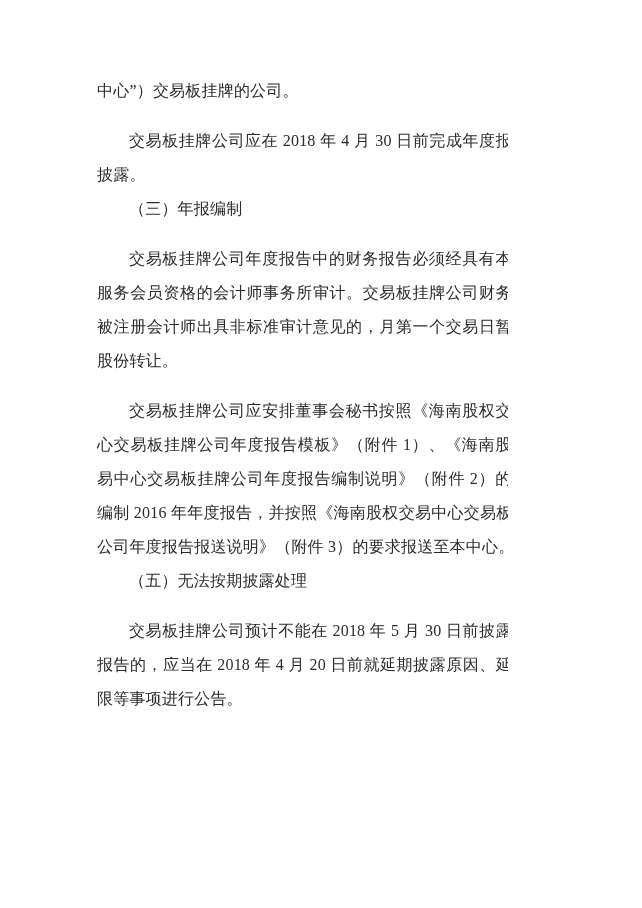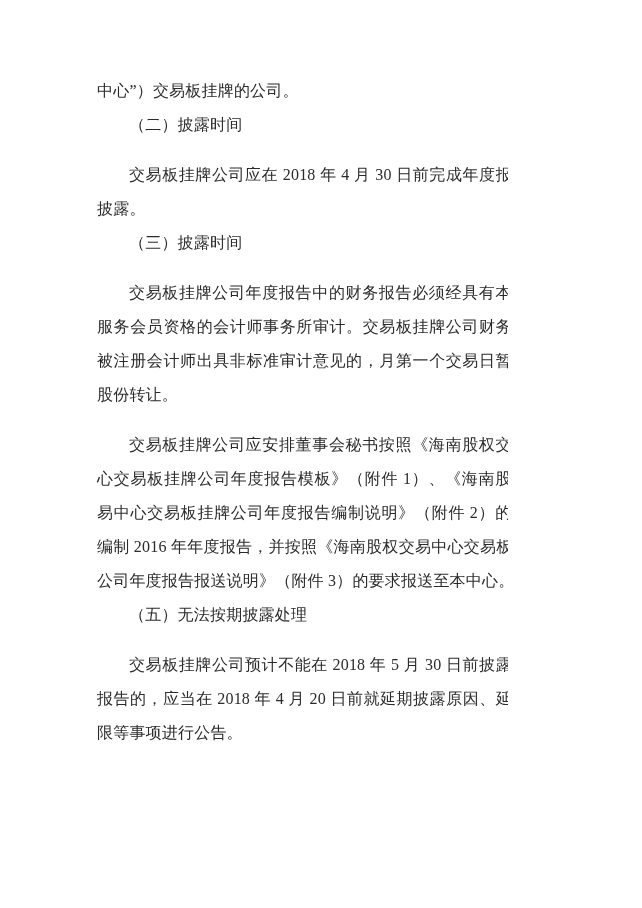--- a/index.html
+++ b/index.html
@@ -40,21 +40,20 @@
     text-indent: 2em;
     text-align: left;
   }
 </style>
 </head>
 <body>
 
 <div class="page">
   <div class="content">
     <p class="para">中心”）交易板挂牌的公司。</p>
-    <p class="para heading">（二）披露时间</p>
     <p class="para indent">交易板挂牌公司应在 2018 年 4 月 30 日前完成年度报告的披露。</p>
-    <p class="para heading">（三）披露时间</p>
+    <p class="para heading">（三）年报编制</p>
     <p class="para indent">交易板挂牌公司年度报告中的财务报告必须经具有本中心服务会员资格的会计师事务所审计。交易板挂牌公司财务报告被注册会计师出具非标准审计意见的，月第一个交易日暂停其股份转让。</p>
     <p class="para indent">交易板挂牌公司应安排董事会秘书按照《海南股权交易中心交易板挂牌公司年度报告模板》（附件 1）、《海南股权交易中心交易板挂牌公司年度报告编制说明》（附件 2）的要求编制 2016 年年度报告，并按照《海南股权交易中心交易板挂牌公司年度报告报送说明》（附件 3）的要求报送至本中心。</p>
     <p class="para heading">（五）无法按期披露处理</p>
     <p class="para indent">交易板挂牌公司预计不能在 2018 年 5 月 30 日前披露年度报告的，应当在 2018 年 4 月 20 日前就延期披露原因、延期期限等事项进行公告。</p>
   </div>
 </div>
 
 </body></html>

